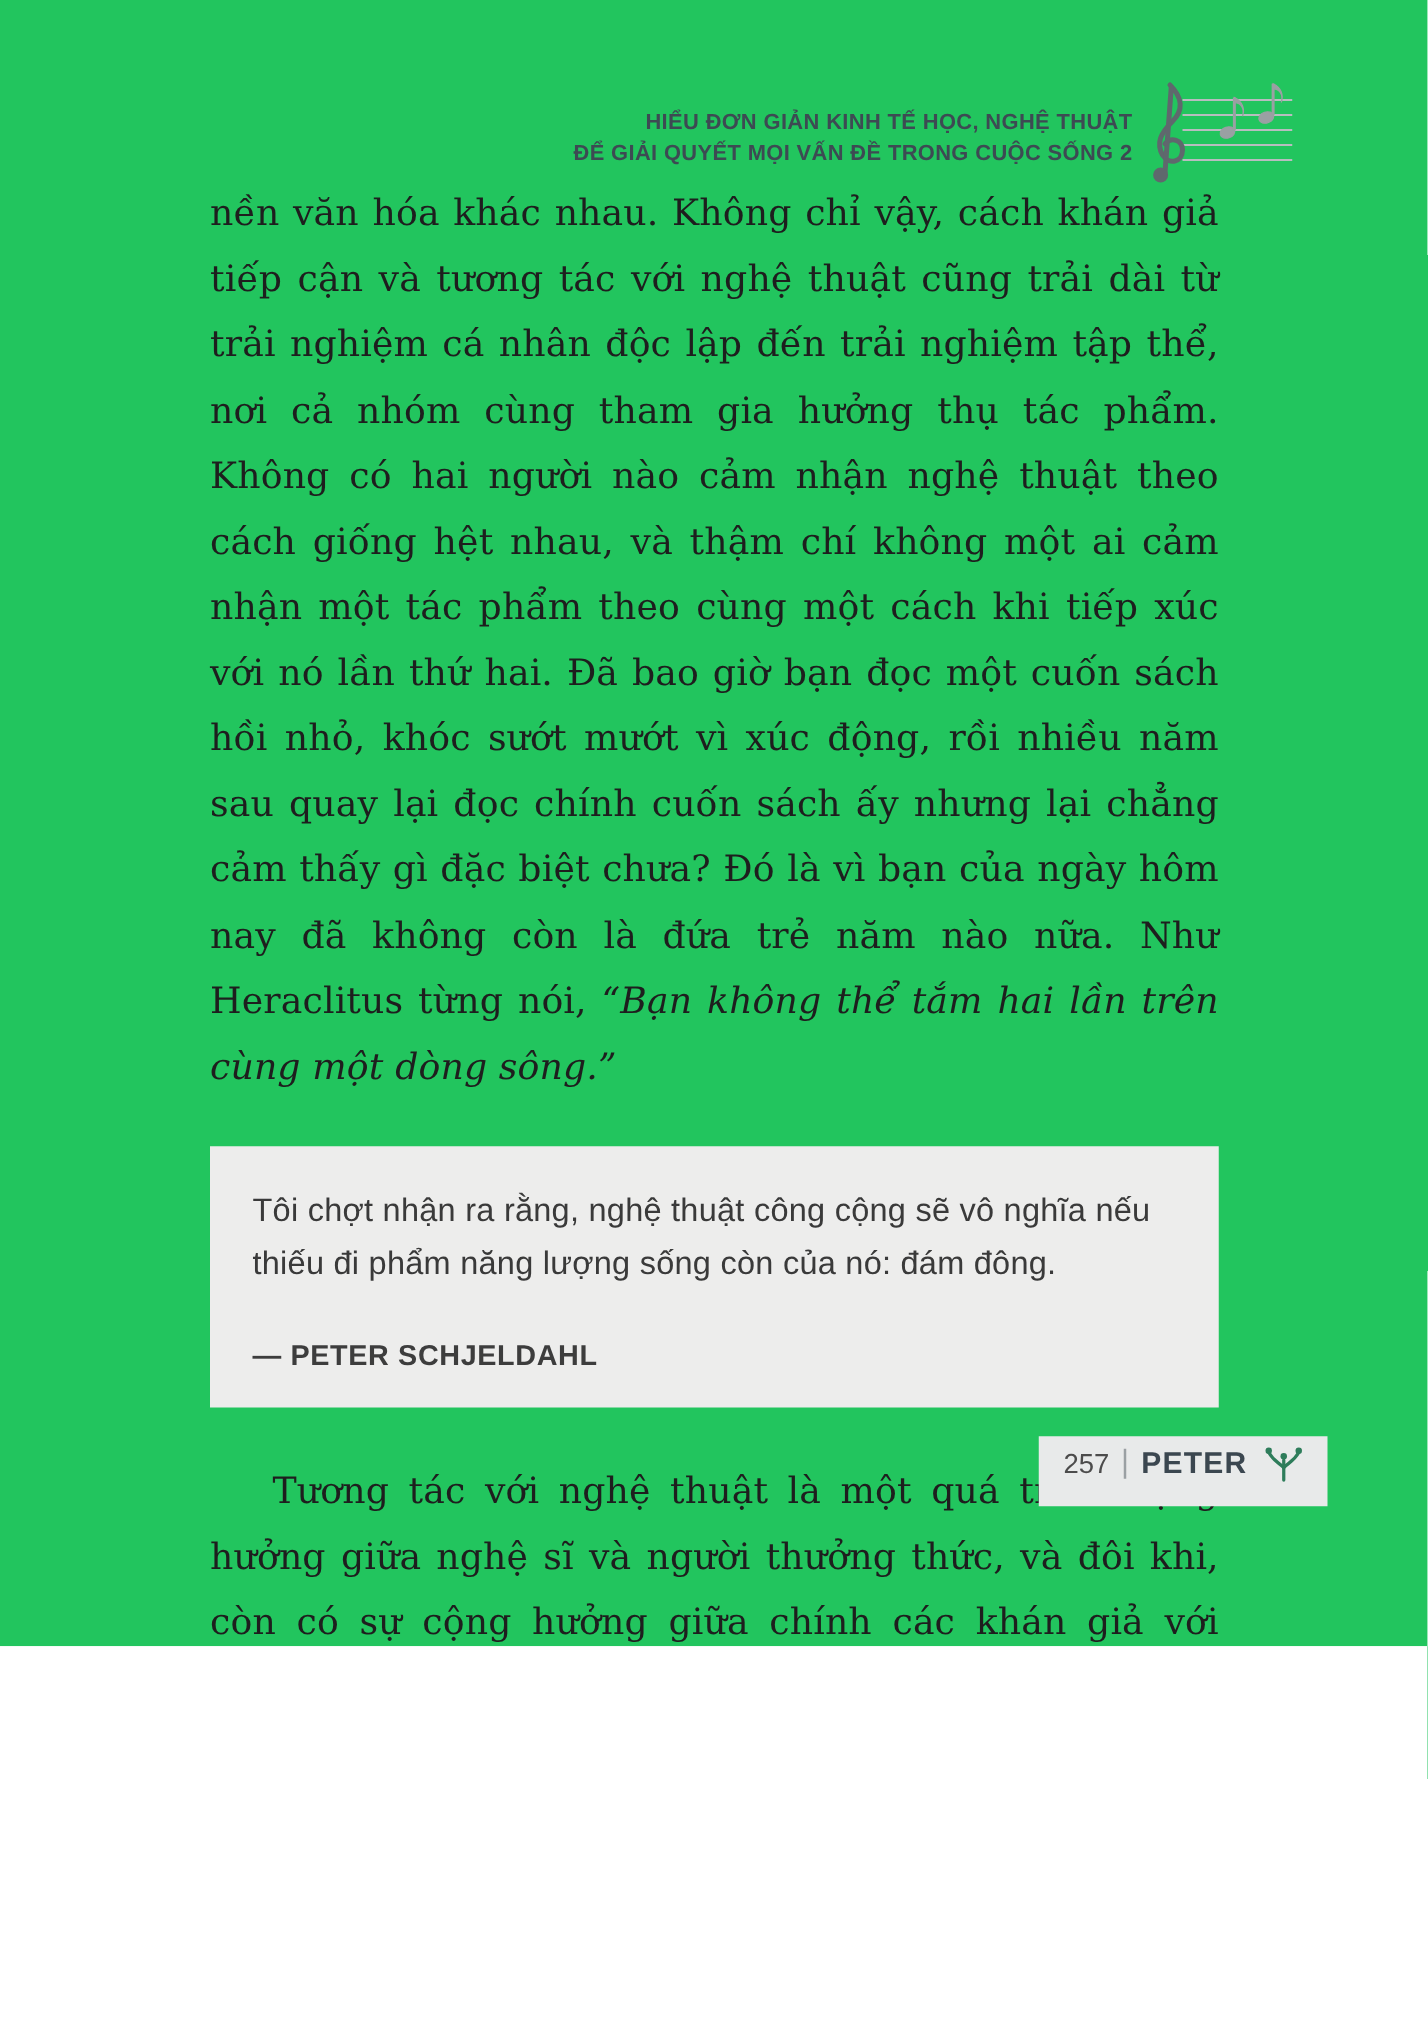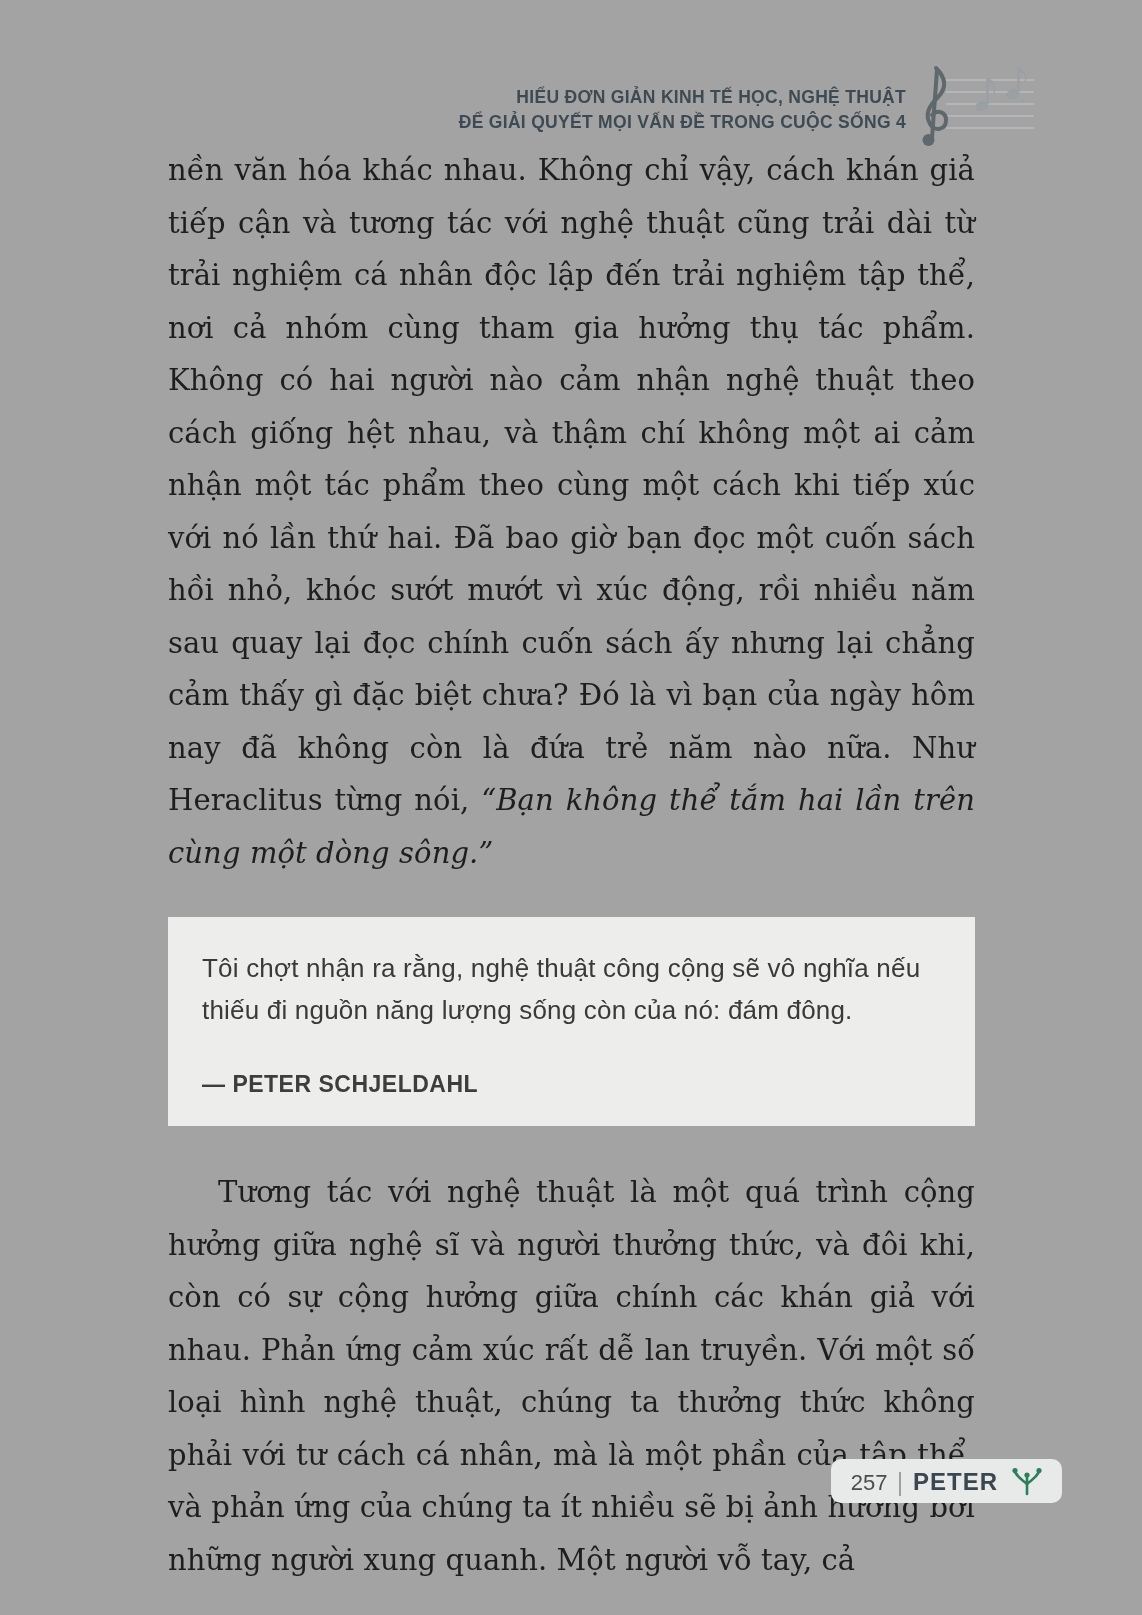--- a/index.html
+++ b/index.html
@@ -1,20 +1,20 @@
 <!DOCTYPE html>
 <html><head>
 <meta charset="utf-8">
 <style>
   html, body { margin: 0; padding: 0; background: #ffffff; }
   .page {
     position: relative;
     width: 1142px;
-    height: 1615px;
-    background: #a3a3a3;
+    height: 1317px;
+    background: #22c55e;
     font-family: "DejaVu Serif", serif;
     overflow: hidden;
     margin: 0 auto;
   }
 
   
   .running-header {
     position: absolute;
     top: 62px;
     right: 108px;
@@ -73,46 +73,46 @@
     color: #3d3d3d;
     letter-spacing: 0.5px;
   }
 
   
   .footer-badge {
     position: absolute;
     right: 80px;
     bottom: 112px;
     display: flex;
-    align-items: flex-end;
+    align-items: center;
     gap: 12px;
     background: #e8eaea;
-    border-radius: 10px;
-    padding: 7px 18px 7px 20px;
+    border-radius: 0;
+    padding: 7px 18px 19px 20px;
     font-family: "Liberation Sans", sans-serif;
   }
   .footer-badge .pageno { font-size: 22px; color: #4c4c4c; }
   .footer-badge .sep { width: 1.5px; height: 24px; background: #9aa0a3; }
   .footer-badge .brand {
     font-size: 24px;
     font-weight: bold;
     color: #3b4750;
     letter-spacing: 1px;
   }
   .ymate-logo { width: 34px; height: 30px; flex: 0 0 auto; }
 </style>
 </head>
 <body>
 
 <div class="page">
 
   <div class="running-header">
     <div class="htext">
       <div>HIỂU ĐƠN GIẢN KINH TẾ HỌC, NGHỆ THUẬT</div>
-      <div>ĐỂ GIẢI QUYẾT MỌI VẤN ĐỀ TRONG CUỘC SỐNG 4</div>
+      <div>ĐỂ GIẢI QUYẾT MỌI VẤN ĐỀ TRONG CUỘC SỐNG 2</div>
     </div>
     <svg class="music-icon" viewBox="0 0 118 96" aria-hidden="true">
 
       <g stroke="#b8bdbf" stroke-width="1.6">
         <line x1="30" y1="18" x2="118" y2="18"></line>
         <line x1="30" y1="30" x2="118" y2="30"></line>
         <line x1="30" y1="42" x2="118" y2="42"></line>
         <line x1="30" y1="54" x2="118" y2="54"></line>
         <line x1="30" y1="66" x2="118" y2="66"></line>
       </g>
@@ -135,21 +135,21 @@
         <path d="M102.5 5 C109 8 111 14 109 20 C111 13 107 9 102.5 9 Z" stroke-width="1"></path>
       </g>
     </svg>
   </div>
 
   <div class="content">
 
     <p class="body-par"><span>nền văn hóa khác nhau. Không chỉ vậy, cách khán giả tiếp cận và tương tác với nghệ thuật cũng trải dài từ trải nghiệm cá nhân độc lập đến trải nghiệm tập thể, nơi cả nhóm cùng tham gia hưởng thụ tác phẩm. Không có hai người nào cảm nhận nghệ thuật theo cách giống hệt nhau, và thậm chí không một ai cảm nhận một tác phẩm theo cùng một cách khi tiếp xúc với nó lần thứ hai. Đã bao giờ bạn đọc một cuốn sách hồi nhỏ, khóc sướt mướt vì xúc động, rồi nhiều năm sau quay lại đọc chính cuốn sách ấy nhưng lại chẳng cảm thấy gì đặc biệt chưa? Đó là vì bạn của ngày hôm nay đã không còn là đứa trẻ năm nào nữa. Như Heraclitus từng nói, </span><span class="italic-quote">“Bạn không thể tắm hai lần trên cùng một dòng sông.”</span></p>
 
     <div class="pull-quote">
-      <p class="qtext">Tôi chợt nhận ra rằng, nghệ thuật công cộng sẽ vô nghĩa nếu thiếu đi nguồn năng lượng sống còn của nó: đám đông.</p>
+      <p class="qtext">Tôi chợt nhận ra rằng, nghệ thuật công cộng sẽ vô nghĩa nếu thiếu đi phẩm năng lượng sống còn của nó: đám đông.</p>
       <p class="qattr">— PETER SCHJELDAHL</p>
     </div>
 
     <p class="body-par par2">Tương tác với nghệ thuật là một quá trình cộng hưởng giữa nghệ sĩ và người thưởng thức, và đôi khi, còn có sự cộng hưởng giữa chính các khán giả với nhau. Phản ứng cảm xúc rất dễ lan truyền. Với một số loại hình nghệ thuật, chúng ta thưởng thức không phải với tư cách cá nhân, mà là một phần của tập thể, và phản ứng của chúng ta ít nhiều sẽ bị ảnh hưởng bởi những người xung quanh. Một người vỗ tay, cả</p>
 
   </div>
 
   <div class="footer-badge">
     <span class="pageno">257</span>
     <span class="sep"></span>

